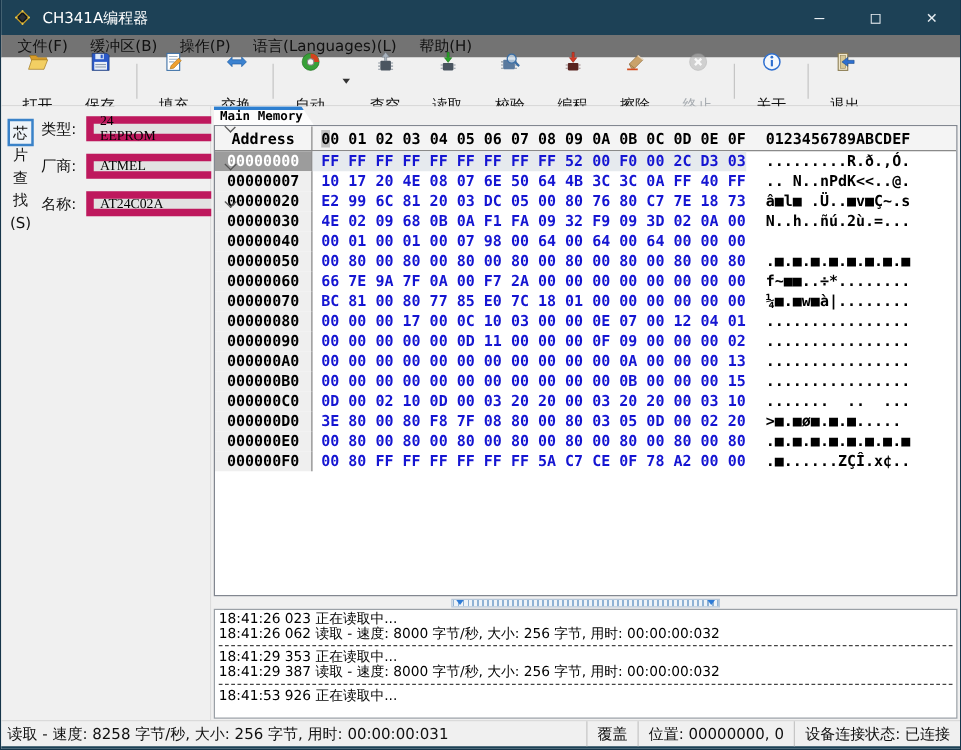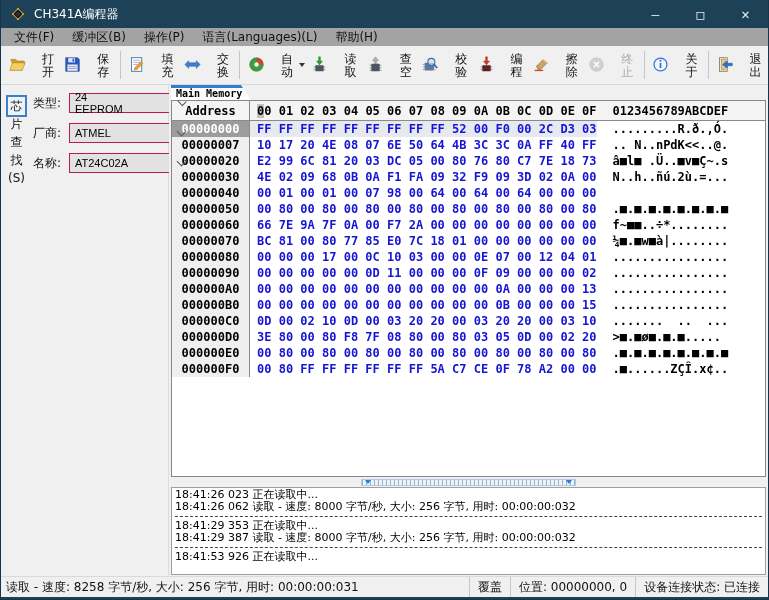--- a/index.html
+++ b/index.html
@@ -11,49 +11,49 @@
   
   .titlebar { height:28px; background:#1d4156; display:flex; align-items:center; color:#fff; flex:0 0 auto; }
   .titlebar .appicon { width:16px; height:16px; margin:0 8px 0 9px; }
   .titlebar .title { font-size:12px; }
   .titlebar .spacer { flex:1; }
   .wbtn { width:45px; height:28px; display:flex; align-items:center; justify-content:center;
           color:#e8eef2; font-size:13px; font-family:"DejaVu Sans Mono", monospace; }
   .wbtn.close { font-size:14px; }
 
   
-  .menubar { height:18px; background:#a3a3a3; display:flex; align-items:center; padding-left:4px; flex:0 0 auto; }
+  .menubar { height:18px; background:#737373; display:flex; align-items:center; padding-left:4px; flex:0 0 auto; }
   .menu-item { padding:0 9px; font-size:12px; color:#111; line-height:18px; }
 
   
   .toolbar { height:39px; background:#f0f0f0; display:flex; align-items:center; padding-left:4px;
              border-bottom:1px solid #d9d9d9; flex:0 0 auto; }
-  .tb-btn { min-width:50px; height:37px; display:flex; flex-direction:row; align-items:center;
+  .tb-btn { min-width:50px; height:37px; display:flex; flex-direction:column; align-items:center;
             justify-content:center; gap:16px; padding:1px 4px 0 4px; }
   .tb-btn svg { width:17px; height:17px; }
   .tb-btn .tb-label { font-size:12px; color:#111; line-height:13px; margin-top:1px; }
   .tb-btn.disabled .tb-label { color:#a8adb2; }
   .tb-btn.disabled svg { opacity:.55; filter:grayscale(1); }
   .tb-sep { width:1px; height:28px; background:#c5c5c5; margin:0 4px; }
   .tb-drop { width:12px; height:30px; display:flex; align-items:center; justify-content:center; margin-left:-2px; }
   .tb-drop .caret { width:0; height:0; border-left:3.5px solid transparent; border-right:3.5px solid transparent;
                     border-top:4px solid #333; }
 
   
   .main { flex:1; display:flex; min-height:0; }
 
   
   .sidebar { width:168px; flex:0 0 auto; display:flex; flex-direction:row; background:#f0f0f0;
              border-right:1px solid #dcdcdc; padding-top:8px; }
   .chip-search { margin:2px 0 10px 5px; width:82px; height:22px; background:#eef3f8;
                  border:2px solid #3a82c8; font-size:12px; color:#111; text-align:center; line-height:18px; }
   .field-row { display:flex; align-items:center; margin:0 6px 10px 6px; }
   .field-row .flabel { width:36px; font-size:12px; color:#111; }
-  .combo { flex:1; height:20px; background:#e2e2e2; border:1px solid #be185d; display:flex;
-           align-items:center; font-family:Liberation Sans, sans-serif; font-size:11px; padding-left:5px; color:#000;gap:25px; }
+  .combo { flex:1; height:20px; background:#e2e2e2; border:6px solid #be185d; display:flex;
+           align-items:center; font-family:Liberation Serif, serif; font-size:11px; padding-left:5px; color:#000;gap:25px; }
   .combo .cspacer { flex:1; }
   .combo .chev { width:7px; height:7px; border-left:1.6px solid #555; border-bottom:1.6px solid #555;
                  transform:rotate(-45deg); margin:-3px 7px 0 0; }
   .cap-row { display:flex; margin:0 6px; font-size:12px; }
   .cap-row .flabel { width:36px; }
   .cap-row .cap-val { font-family:"DejaVu Sans Mono", monospace; font-size:11px; }
   .side-spacer { flex:1; }
   .chip-img { align-self:center; margin-bottom:4px; }
   .progress-wrap { margin:0 2px 2px 12px; height:14px; border:1px solid #98a8b8; background:#1b77d2;
                    display:flex; align-items:center; justify-content:center; }
@@ -171,33 +171,33 @@
             <path d="M10 2a8 8 0 0 1 8 8l-8 0z" fill="#d4421e"></path>
             <circle cx="10" cy="10" r="3" fill="#f4f8f4" stroke="#888"></circle>
           </svg></span>
         <span class="tb-label">自动</span>
       </div>
       <div class="tb-drop">
         <span class="caret"></span>
       </div>
       <div class="tb-btn">
         <span><svg viewBox="0 0 20 20">
+            <rect x="5" y="9" width="10" height="9" rx="1" fill="#4a5560"></rect>
+            <path d="M3 11h2M3 14h2M3 17h2M15 11h2M15 14h2M15 17h2" stroke="#8a949e"></path>
+            <path d="M10 1l3.5 4.5H11V9H9V5.5H6.5z" fill="#aab4be" stroke="#6a747e" stroke-width=".5"></path>
+          </svg></span>
+        <span class="tb-label">查空</span>
+      </div>
+      <div class="tb-btn">
+        <span><svg viewBox="0 0 20 20">
             <rect x="5" y="11" width="10" height="7" rx="1" fill="#4a5560"></rect>
             <path d="M3 13h2M3 16h2M15 13h2M15 16h2" stroke="#8a949e"></path>
             <path d="M9 1h2v5h2.5L10 10.5 6.5 6H9z" fill="#2da32d" stroke="#156e15" stroke-width=".5"></path>
           </svg></span>
         <span class="tb-label">读取</span>
-      </div>
-      <div class="tb-btn">
-        <span><svg viewBox="0 0 20 20">
-            <rect x="5" y="9" width="10" height="9" rx="1" fill="#4a5560"></rect>
-            <path d="M3 11h2M3 14h2M3 17h2M15 11h2M15 14h2M15 17h2" stroke="#8a949e"></path>
-            <path d="M10 1l3.5 4.5H11V9H9V5.5H6.5z" fill="#aab4be" stroke="#6a747e" stroke-width=".5"></path>
-          </svg></span>
-        <span class="tb-label">查空</span>
       </div>
       <div class="tb-btn">
         <span><svg viewBox="0 0 20 20">
             <rect x="3" y="8" width="11" height="9" rx="1" fill="#5a7a9e"></rect>
             <path d="M1 10h2M1 13h2M1 16h2M14 10h2M14 13h2M14 16h2" stroke="#8a949e"></path>
             <circle cx="11" cy="7" r="4.2" fill="#cfe0ef" fill-opacity=".7" stroke="#3a6ea5" stroke-width="1.2"></circle>
             <path d="M14 10l4 4" stroke="#3a6ea5" stroke-width="2"></path>
           </svg></span>
         <span class="tb-label">校验</span>
       </div>

